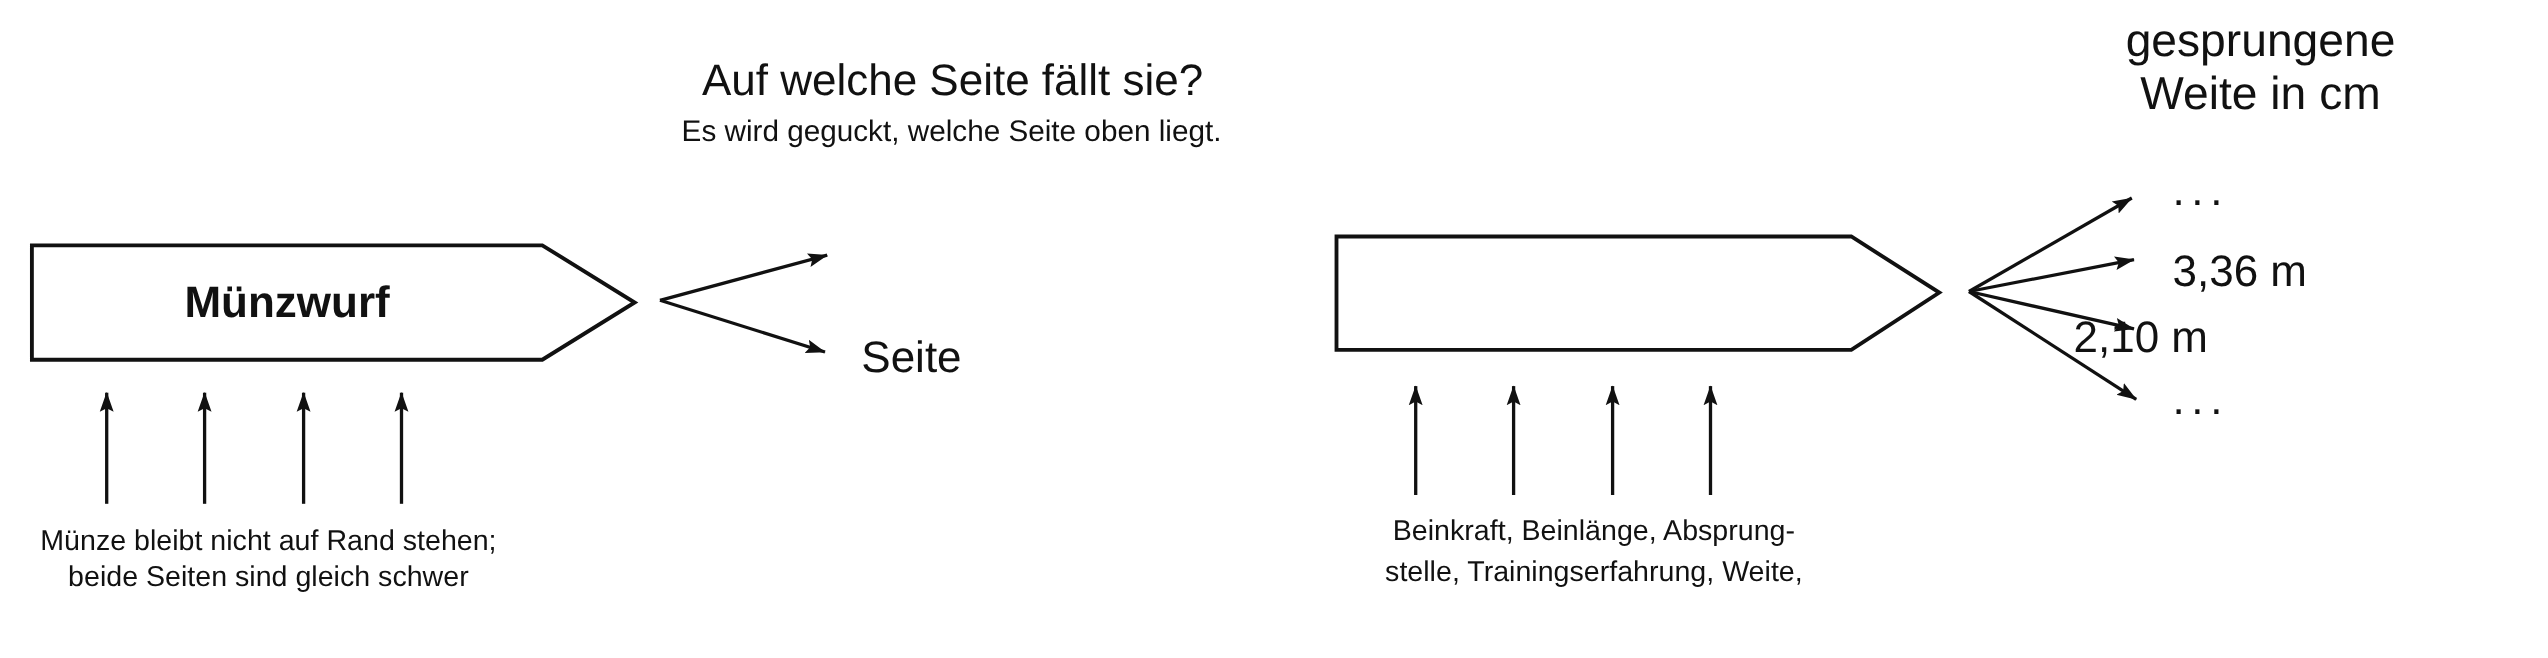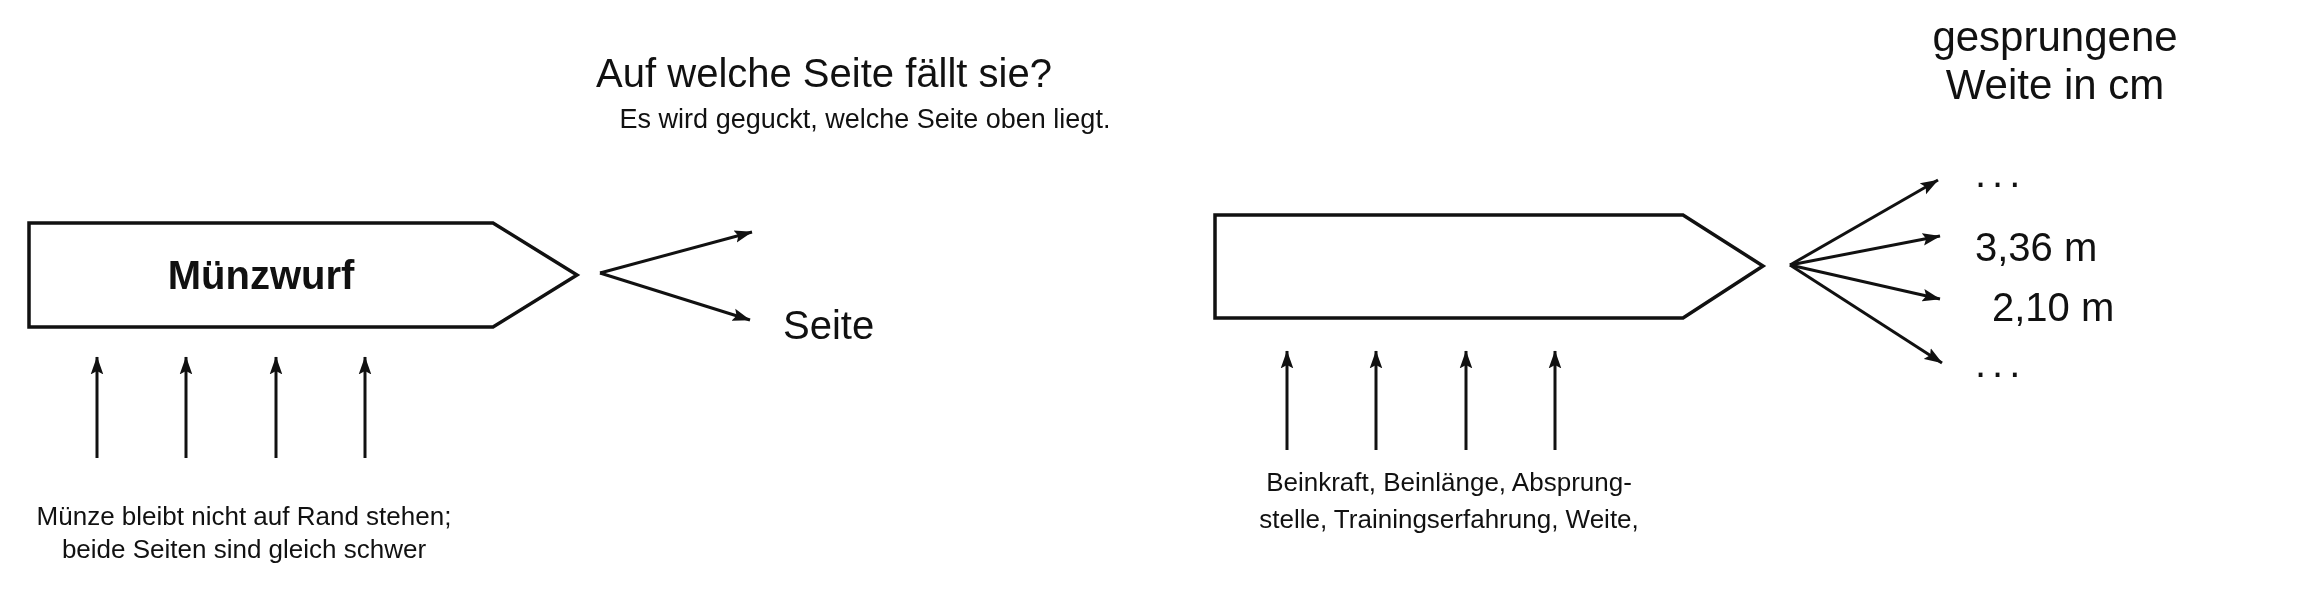--- a/index.html
+++ b/index.html
@@ -16,21 +16,21 @@
   #shapes { position: absolute; left: 0; top: 0; }
   .txt { position: absolute; white-space: pre-line; line-height: 1.15; }
   .center { transform: translateX(-50%); text-align: center; }
   .title-l   { font-size: 40px; }
   .title-r   { font-size: 42px; }
   .subtitle  { font-size: 27px; }
   .box-label { font-size: 40px; transform: translateX(-50%); text-align: center; }
   .outcome   { font-size: 40px; }
   .ellipsis  { letter-spacing: 6px; }
   .note      { font-size: 26px; }
-  .note-l    { line-height: 33px; margin-top: 25px; }
+  .note-l    { line-height: 33px; }
   .note-r    { line-height: 37px; }
   .sub-r     { line-height: 37px; }
 </style>
 </head>
 <body>
 
 <div id="canvas">
 
   <svg id="shapes" width="2316" height="598" viewBox="0 0 2316 598">
     <defs>
@@ -63,40 +63,40 @@
     </g>
 
     <g stroke="#111111" stroke-width="3" fill="none">
       <line x1="1287" y1="450" x2="1287" y2="351" marker-end="url(#ah)"></line>
       <line x1="1376" y1="450" x2="1376" y2="351" marker-end="url(#ah)"></line>
       <line x1="1466" y1="450" x2="1466" y2="351" marker-end="url(#ah)"></line>
       <line x1="1555" y1="450" x2="1555" y2="351" marker-end="url(#ah)"></line>
     </g>
   </svg>
 
-  <div class="txt center title-l" style="left:824px; top:50px;text-align:center;">Auf welche Seite fällt sie?</div>
+  <div class="txt center title-l" style="left:866px; top:50px;text-align:center;">Auf welche Seite fällt sie?</div>
 
   <div class="txt center subtitle" style="left:865px; top:104px;">Es wird geguckt, welche Seite oben liegt.</div>
 
   <div class="txt box-label" style="left:261px; top:252px;font-weight:bold;">Münzwurf</div>
 
 
   <div class="txt outcome" style="left:783px; top:302px;">Seite</div>
 
   <div class="txt center note note-l" style="left:244px; top:475px;">Münze bleibt nicht auf Rand stehen;
 beide Seiten sind gleich schwer</div>
 
   <div class="txt center title-r" style="left:2055px; top:13px;">gesprungene Weite in cm</div>
 
 
 
   <div class="txt outcome ellipsis" style="left:1975px; top:150px;">...</div>
 
   <div class="txt outcome" style="left:1975px; top:224px;">3,36 m</div>
 
-  <div class="txt outcome" style="left:1992px; top:284px;">2,10 m</div>
+  <div class="txt outcome" style="left:1885px; top:284px;">2,10 m</div>
 
   <div class="txt outcome ellipsis" style="left:1975px; top:340px;">...</div>
 
   <div class="txt center note note-r" style="left:1449px; top:464px;">Beinkraft, Beinlänge, Absprung-
 stelle, Trainingserfahrung, Weite,</div>
 
 </div>
 
 </body></html>

